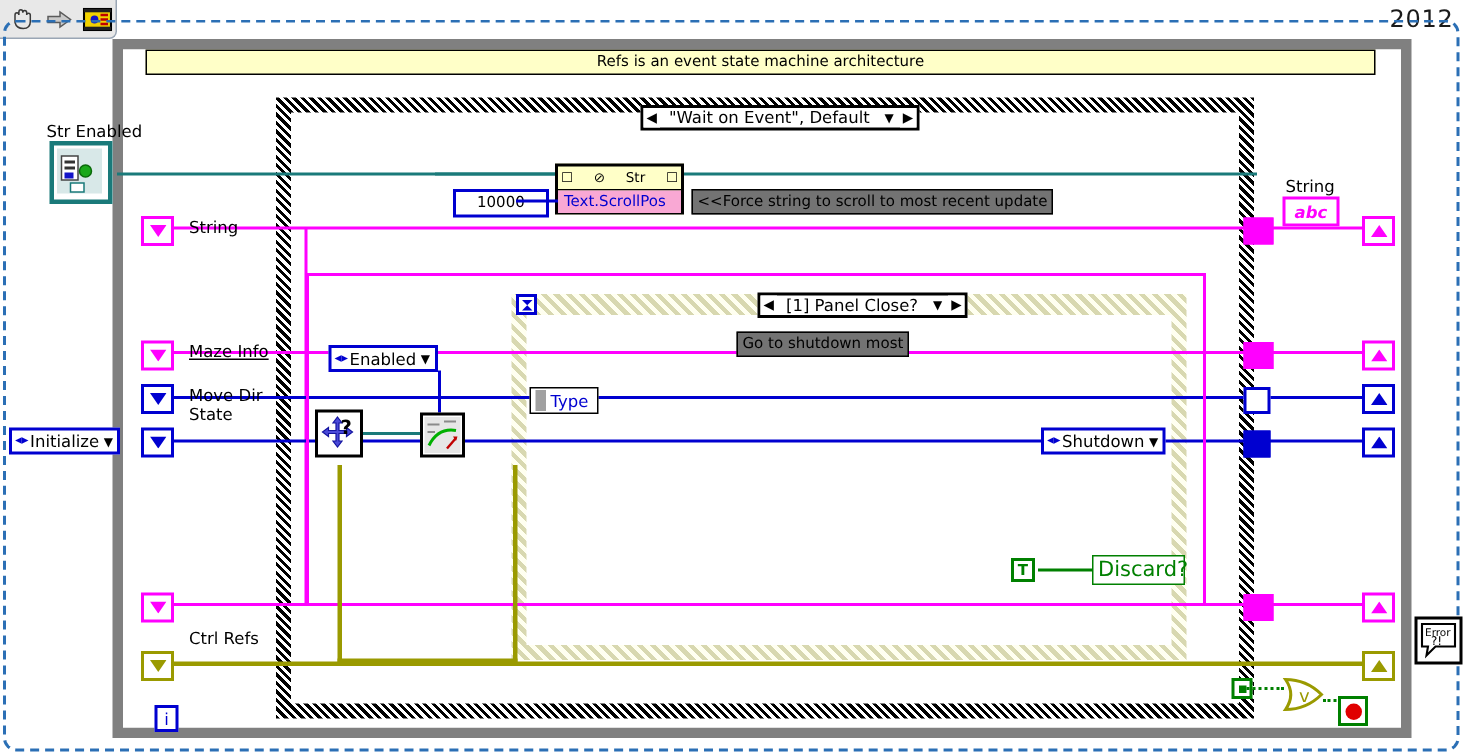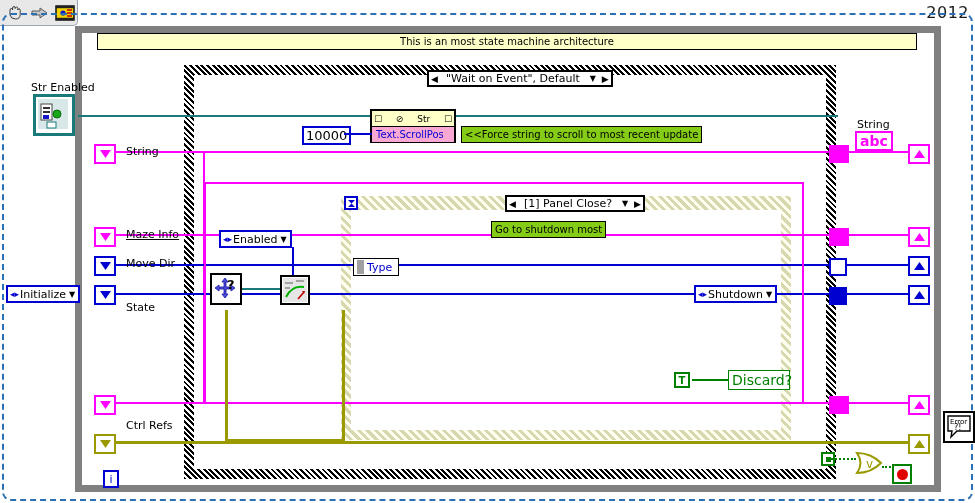--- a/index.html
+++ b/index.html
@@ -38,24 +38,24 @@
   
   .case-border{background:repeating-linear-gradient(45deg,#d8d8b0 0 3px,#fffff0 3px 6px);}
   #casestruct{left:341px;top:196px;width:450px;height:244px;}
   #caseinner{left:351px;top:210px;width:430px;height:220px;background:#fff;}
   
   .term{border:2px solid;background:#fff;display:flex;align-items:center;justify-content:center;}
   .enumc{border:2px solid #0000d0;background:#fff;height:18px;display:flex;align-items:center;
          font-size:11px;color:#000;padding:0 2px;}
   .enumc .ud{font-size:9px;color:#0000d0;margin-right:1px;}
   .enumc .dn{font-size:8px;margin-left:3px;margin-right:1px;}
-  .comment{background:#84cc16;border:1px solid #000;font-size:10px;color:#000;
+  .comment{background:#737373;border:1px solid #000;font-size:10px;color:#000;
            padding:1px 3px;white-space:nowrap;line-height:13px;}
-  .numconst{border:2px solid #0000d0;background:#fff;font-size:13px;color:#000;
-            padding:0 2px;line-height:15px;}
+  .numconst{border:2px solid #0000d0;background:#fff;font-size:10px;color:#000;
+            padding:0 14px;line-height:15px;}
   
   .w{position:absolute;}
   .wmag{background:#ff00ff;}
   .wblue{background:#0000d0;}
   .wteal{background:#1a7a7a;}
   .wyel{background:#9a9a00;}
   .wgrn{background:#008000;}
   
   .tun{position:absolute;border:2px solid;}
   .sr{position:absolute;border:2px solid;background:#fff;display:flex;
@@ -91,21 +91,21 @@
   </div>
 </div>
 
 <div id="year" class="abs">2012</div>
 
 <div id="videge" class="abs"></div>
 
 <div id="whileloop" class="abs"></div>
 <div id="whileinner" class="abs"></div>
 
-<div id="banner" class="abs">This is an most state machine architecture</div>
+<div id="banner" class="abs">Refs is an event state machine architecture</div>
 
 <div id="eventstruct" class="abs evt-border"></div>
 <div id="eventinner" class="abs"></div>
 
 <div class="abs selector" style="left:427px;top:70px;">
   <div class="selarrow">◀</div>
   <div class="seltext">"Wait on Event", Default</div>
   <div class="seldrop">▼</div>
   <div class="selarrow">▶</div>
 </div>
@@ -185,21 +185,21 @@
       <path d="M0 0 H11 L5.5 8 Z" fill="#0000d0"></path>
     </svg>
 </div>
 <div class="lbl" style="left:126px;top:257px;">Move Dir</div>
 
 <div class="sr" style="left:94px;top:285px;width:18px;height:16px;border-color:#0000d0;">
   <svg width="11" height="8" viewBox="0 0 11 8">
       <path d="M0 0 H11 L5.5 8 Z" fill="#0000d0"></path>
     </svg>
 </div>
-<div class="lbl" style="left:126px;top:301px;">State</div>
+<div class="lbl" style="left:126px;top:270px;">State</div>
 
 <div class="sr" style="left:94px;top:395px;width:18px;height:16px;border-color:#ff00ff;">
   <svg width="11" height="8" viewBox="0 0 11 8">
       <path d="M0 0 H11 L5.5 8 Z" fill="#ff00ff"></path>
     </svg>
 </div>
 <div class="lbl" style="left:126px;top:419px;">Ctrl Refs</div>
 
 <div class="sr" style="left:94px;top:434px;width:18px;height:16px;border-color:#9a9a00;">
   <svg width="11" height="8" viewBox="0 0 11 8">
@@ -309,21 +309,21 @@
     </svg>
 </div>
 <div class="sr" style="left:908px;top:434px;width:18px;height:16px;border-color:#9a9a00;">
   <svg width="11" height="8" viewBox="0 0 11 8">
       <path d="M0 8 H11 L5.5 0 Z" fill="#9a9a00"></path>
     </svg>
 </div>
 
 <div class="lbl" style="left:857px;top:118px;">String</div>
 <div class="ind" style="left:855px;top:131px;width:34px;height:16px;border-color:#ff00ff;">
-  <span style="font-size:14px;color:#ff00ff;font-weight:bold;">abc</span>
+  <span style="font-size:11px;color:#ff00ff;font-weight:bold;font-style:italic;">abc</span>
 </div>
 
 <div class="abs" style="left:855px;top:452px;width:28px;height:22px;">
   <svg width="28" height="22" viewBox="0 0 28 22">
     <path d="M2 1 Q9 11 2 21 Q16 21 26 11 Q16 1 2 1 Z" fill="#fff" stroke="#9a9a00" stroke-width="2"></path>
     <text x="11" y="16" font-size="12" font-family="DejaVu Sans" fill="#9a9a00">v</text>
   </svg>
 </div>
 
 <div class="abs" style="left:892px;top:464px;width:20px;height:20px;border:2px solid #008000;background:#fff;

